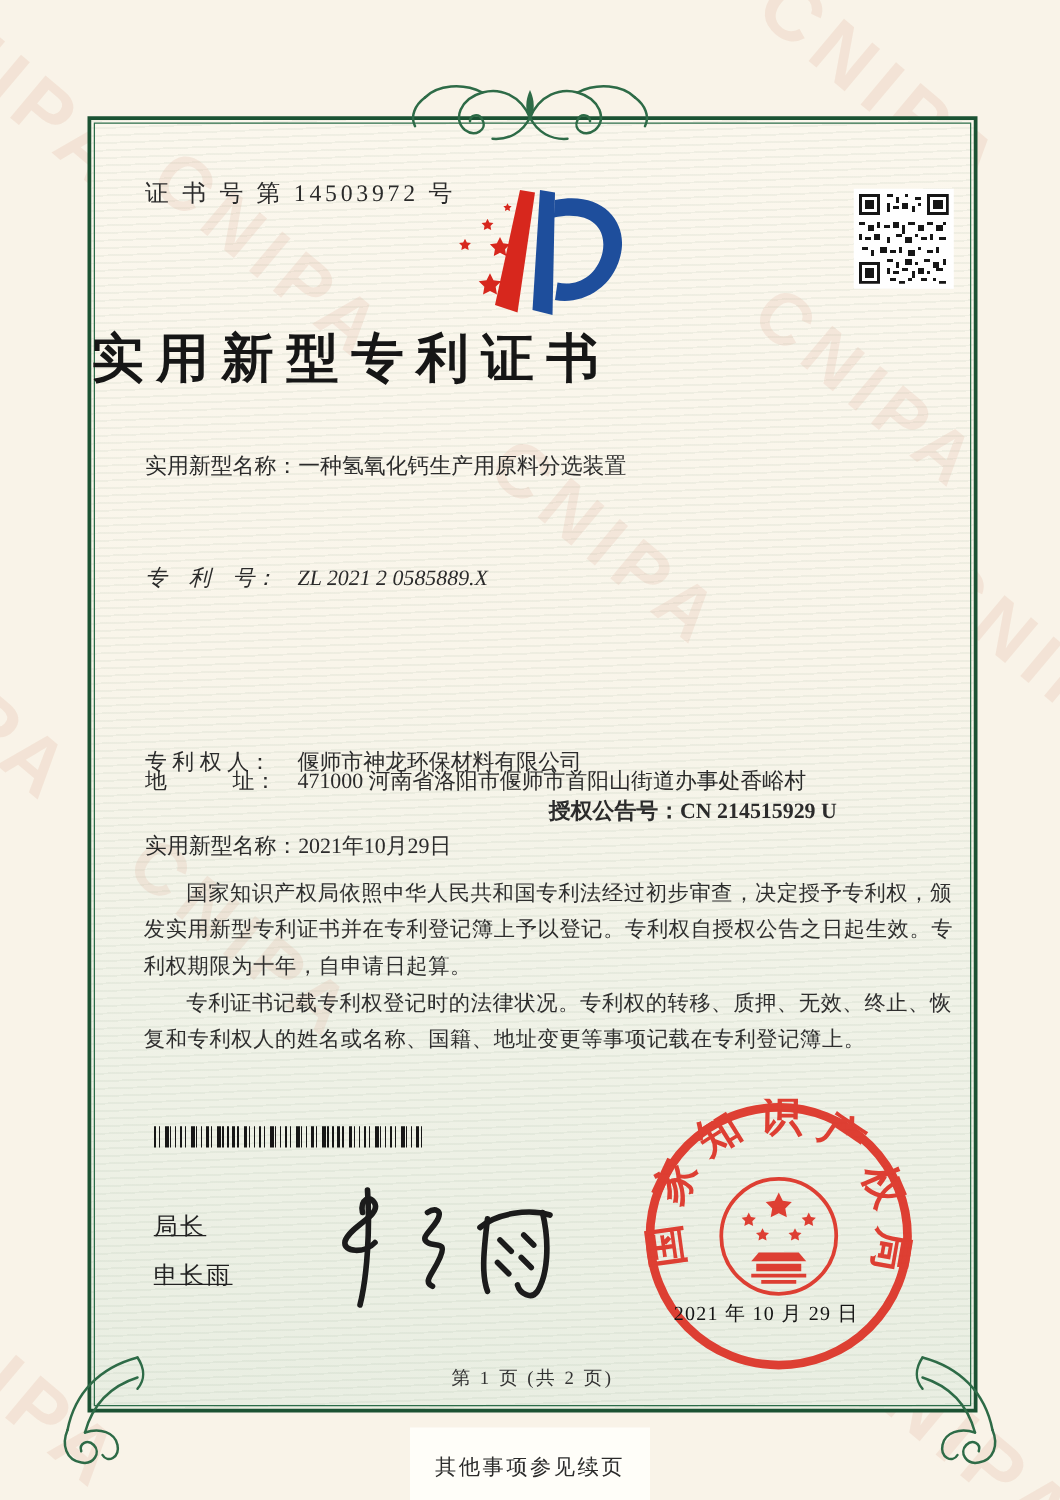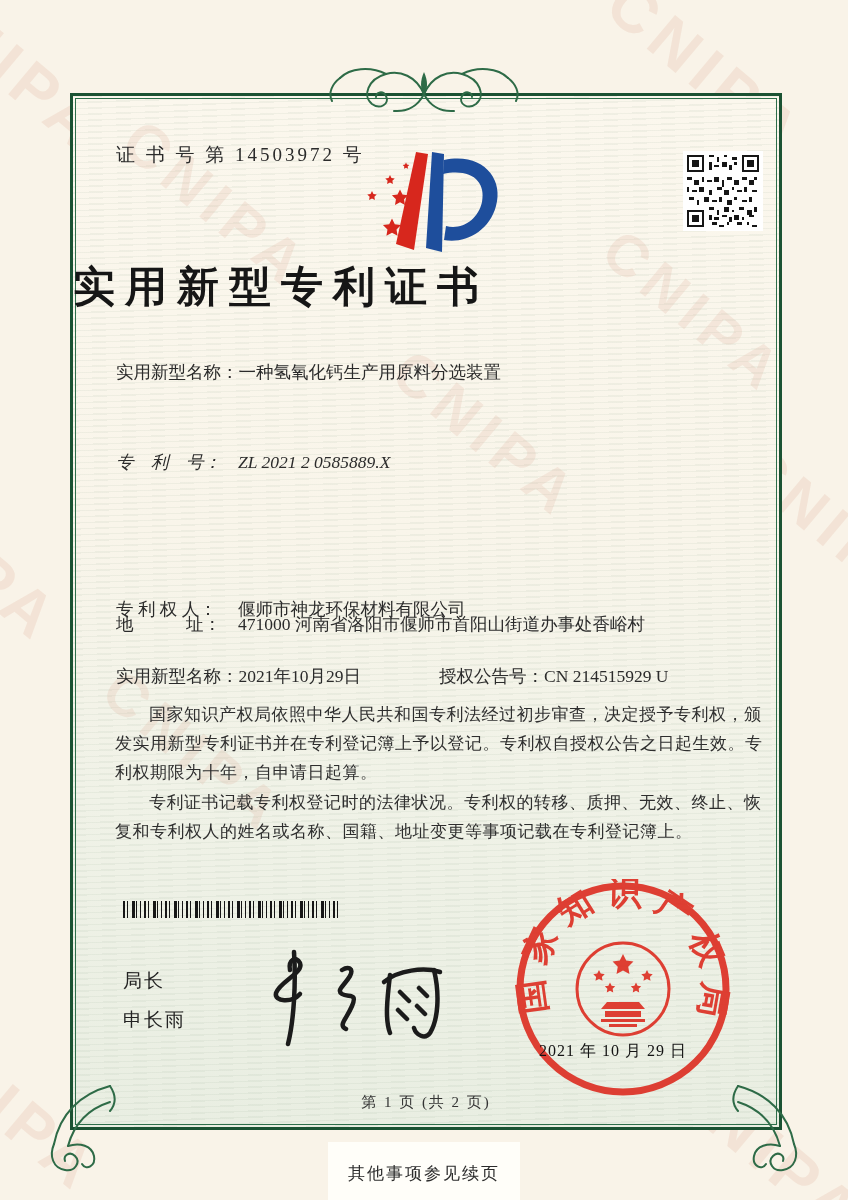--- a/index.html
+++ b/index.html
@@ -28,21 +28,21 @@
   .grant2{position:absolute;left:366px;font-size:17.5px;color:#2b2b2b;white-space:nowrap;}
   .bodytext{position:absolute;left:42px;top:604px;width:658px;font-size:17px;line-height:1.72;
       color:#2e2e2e;letter-spacing:0.5px;}
   .bodytext p{margin:0;text-indent:2em;}
   .barcode{position:absolute;left:50px;top:805px;width:215px;height:17px;
       background:repeating-linear-gradient(90deg,
         #161616 0 2px,transparent 2px 4px,#161616 4px 5px,transparent 5px 9px,
         #161616 9px 12px,transparent 12px 13px,#161616 13px 14px,transparent 14px 17px,
         #161616 17px 18px,transparent 18px 21px);}
   .signer{position:absolute;left:50px;font-family:"Liberation Sans","DejaVu Sans",sans-serif;
-      font-size:19px;color:#222;letter-spacing:2px;}
+      font-size:19px;color:#222;letter-spacing:2px;text-decoration:underline;}
   .sig{position:absolute;left:155px;top:843px;width:240px;height:112px;}
   .seal{position:absolute;left:440px;top:783px;width:220px;height:220px;opacity:0.93;}
   .seal-date{position:absolute;left:430px;top:945px;width:220px;text-align:center;font-size:16px;
       letter-spacing:1px;color:#141414;z-index:3;}
   .pageno{position:absolute;left:0;top:997px;width:100%;text-align:center;font-size:15px;
       letter-spacing:2px;color:#333;}
   .cont-note{position:absolute;left:50%;top:1142px;transform:translateX(-50%);background:#fffef9;
       padding:20px 20px;font-size:17px;letter-spacing:2px;color:#2b2b2b;z-index:2;white-space:nowrap;}
   .orn{position:absolute;z-index:3;pointer-events:none;}
   .orn-top{left:50%;top:60px;transform:translateX(-50%);}
@@ -171,21 +171,21 @@
       </div>
       <div class="row" style="top:465px;margin-top:36px;">
         <span class="lab">专 利 权 人：</span><span>偃师市神龙环保材料有限公司</span>
       </div>
       <div class="row" style="top:516px;">
         <span class="lab">地　　　址：</span><span>471000 河南省洛阳市偃师市首阳山街道办事处香峪村</span>
       </div>
       <div class="row" style="top:568px;">
         <span class="lab">实用新型名称：</span><span>2021年10月29日</span>
       </div>
-      <div class="grant2" style="top:568px;">
+      <div class="grant2" style="top:540px;font-weight:bold;">
         <span>授权公告号：</span><span>CN 214515929 U</span>
       </div>
 
       <div class="bodytext">
         <p>国家知识产权局依照中华人民共和国专利法经过初步审查，决定授予专利权，颁发实用新型专利证书并在专利登记簿上予以登记。专利权自授权公告之日起生效。专利权期限为十年，自申请日起算。</p>
         <p>专利证书记载专利权登记时的法律状况。专利权的转移、质押、无效、终止、恢复和专利权人的姓名或名称、国籍、地址变更等事项记载在专利登记簿上。</p>
       </div>
 
       <div class="barcode"></div>
 

